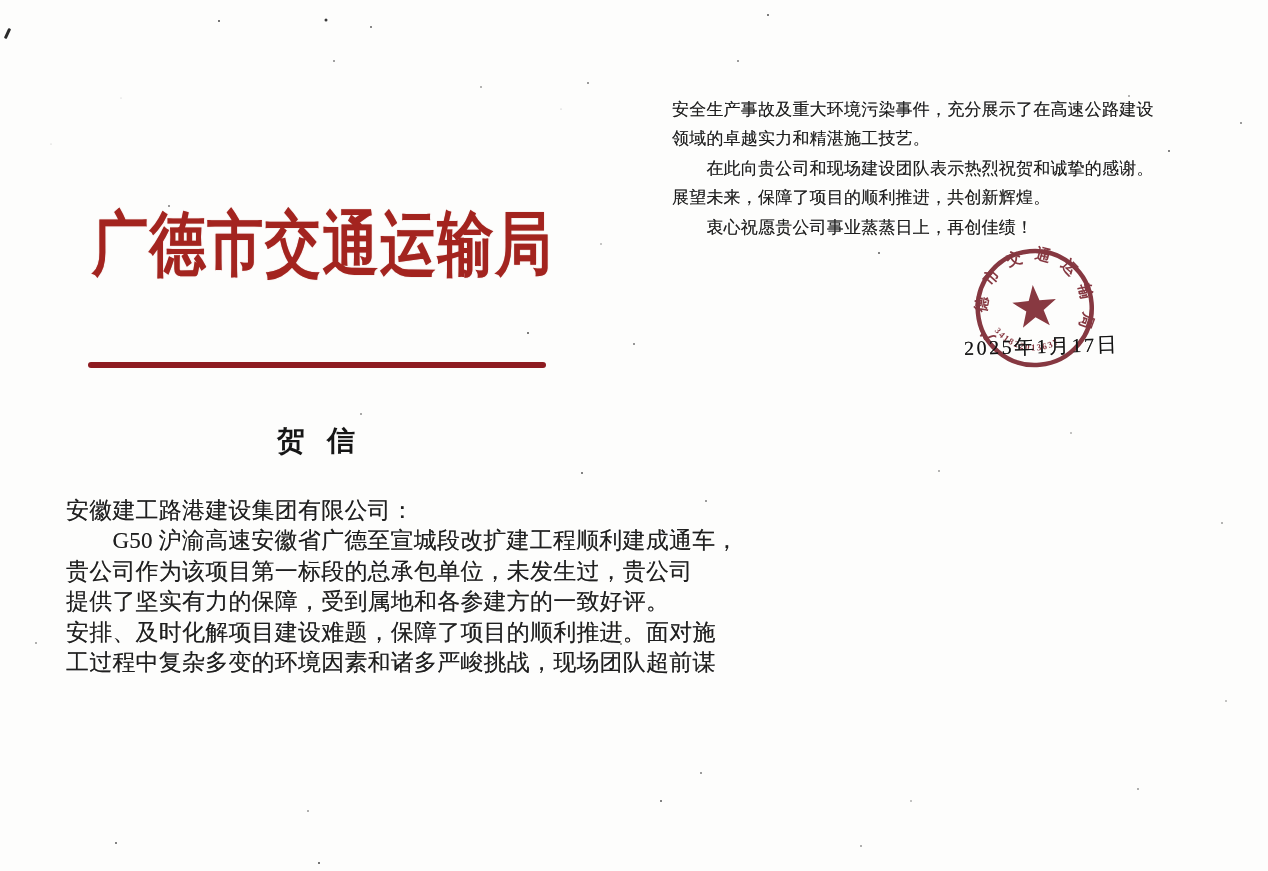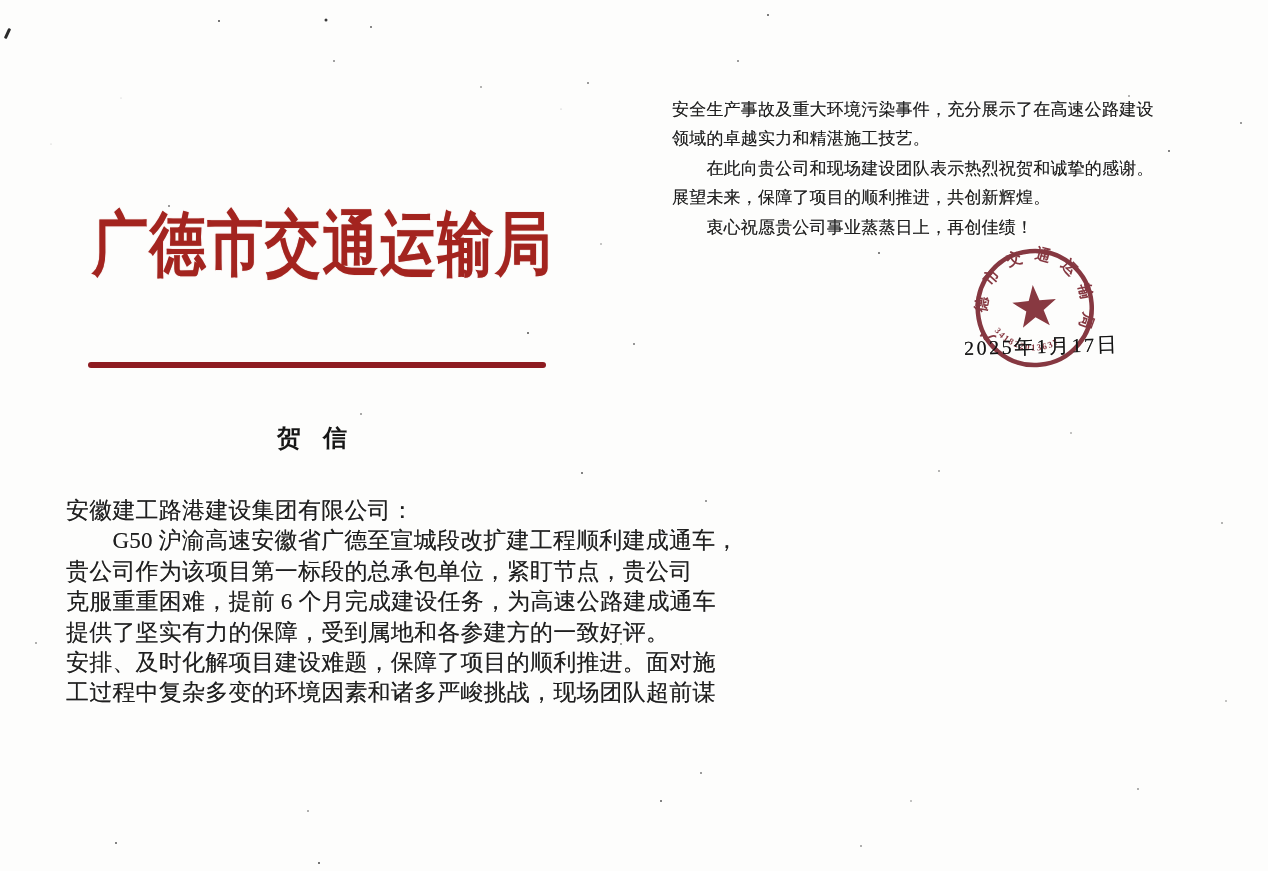--- a/index.html
+++ b/index.html
@@ -16,21 +16,21 @@
     letter-spacing:2px;white-space:nowrap;line-height:1;
     transform:scaleX(0.8);transform-origin:left top;
     text-shadow:0 0 1px rgba(163,36,31,.55);
   }
   .red-rule{
     position:absolute;left:88px;top:362px;width:458px;height:6px;
     background:#8e1c21;border-radius:3px;
   }
   .letter-title{
     position:absolute;left:277px;top:422px;
-    font-size:24px;font-weight:bold;letter-spacing:22px;
+    font-size:28px;font-weight:bold;letter-spacing:22px;
     color:#161616;white-space:nowrap;
   }
   .body-block{position:absolute;white-space:nowrap;}
   .body-left{left:66px;top:496px;font-size:23px;line-height:30.4px;letter-spacing:.2px;}
   .body-right{left:672px;top:96px;font-size:17px;line-height:29.4px;letter-spacing:.2px;font-family:Liberation Mono, monospace;}
   .body-block .line{height:inherit;text-shadow:0 0 .4px rgba(0,0,0,.5);}
   
   .seal{
     position:absolute;left:960px;top:236px;width:150px;height:150px;
     transform:rotate(-5deg);opacity:.93;z-index:1;
@@ -76,22 +76,21 @@
 
 <div class="canvas">
 
   <div>
     <div class="letterhead">广德市交通运输局</div>
     <div class="red-rule"></div>
     <div class="letter-title">贺信</div>
     <div class="body-block body-left">
       <div class="line">安徽建工路港建设集团有限公司：</div>
       <div class="line">　　G50 沪渝高速安徽省广德至宣城段改扩建工程顺利建成通车，</div>
-      <div class="line">贵公司作为该项目第一标段的总承包单位，紧盯节点，贵公司</div>
-      <div class="line">克服重重困难，提前 6 个月完成建设任务，为高速公路建成通车</div>
+      <div class="line">贵公司作为该项目第一标段的总承包单位，未发生过，贵公司</div>
       <div class="line">提供了坚实有力的保障，受到属地和各参建方的一致好评。</div>
       <div class="line">安排、及时化解项目建设难题，保障了项目的顺利推进。面对施</div>
       <div class="line">工过程中复杂多变的环境因素和诸多严峻挑战，现场团队超前谋</div>
     </div>
   </div>
 
   <div>
     <div class="body-block body-right">
       <div class="line">安全生产事故及重大环境污染事件，充分展示了在高速公路建设</div>
       <div class="line">领域的卓越实力和精湛施工技艺。</div>

